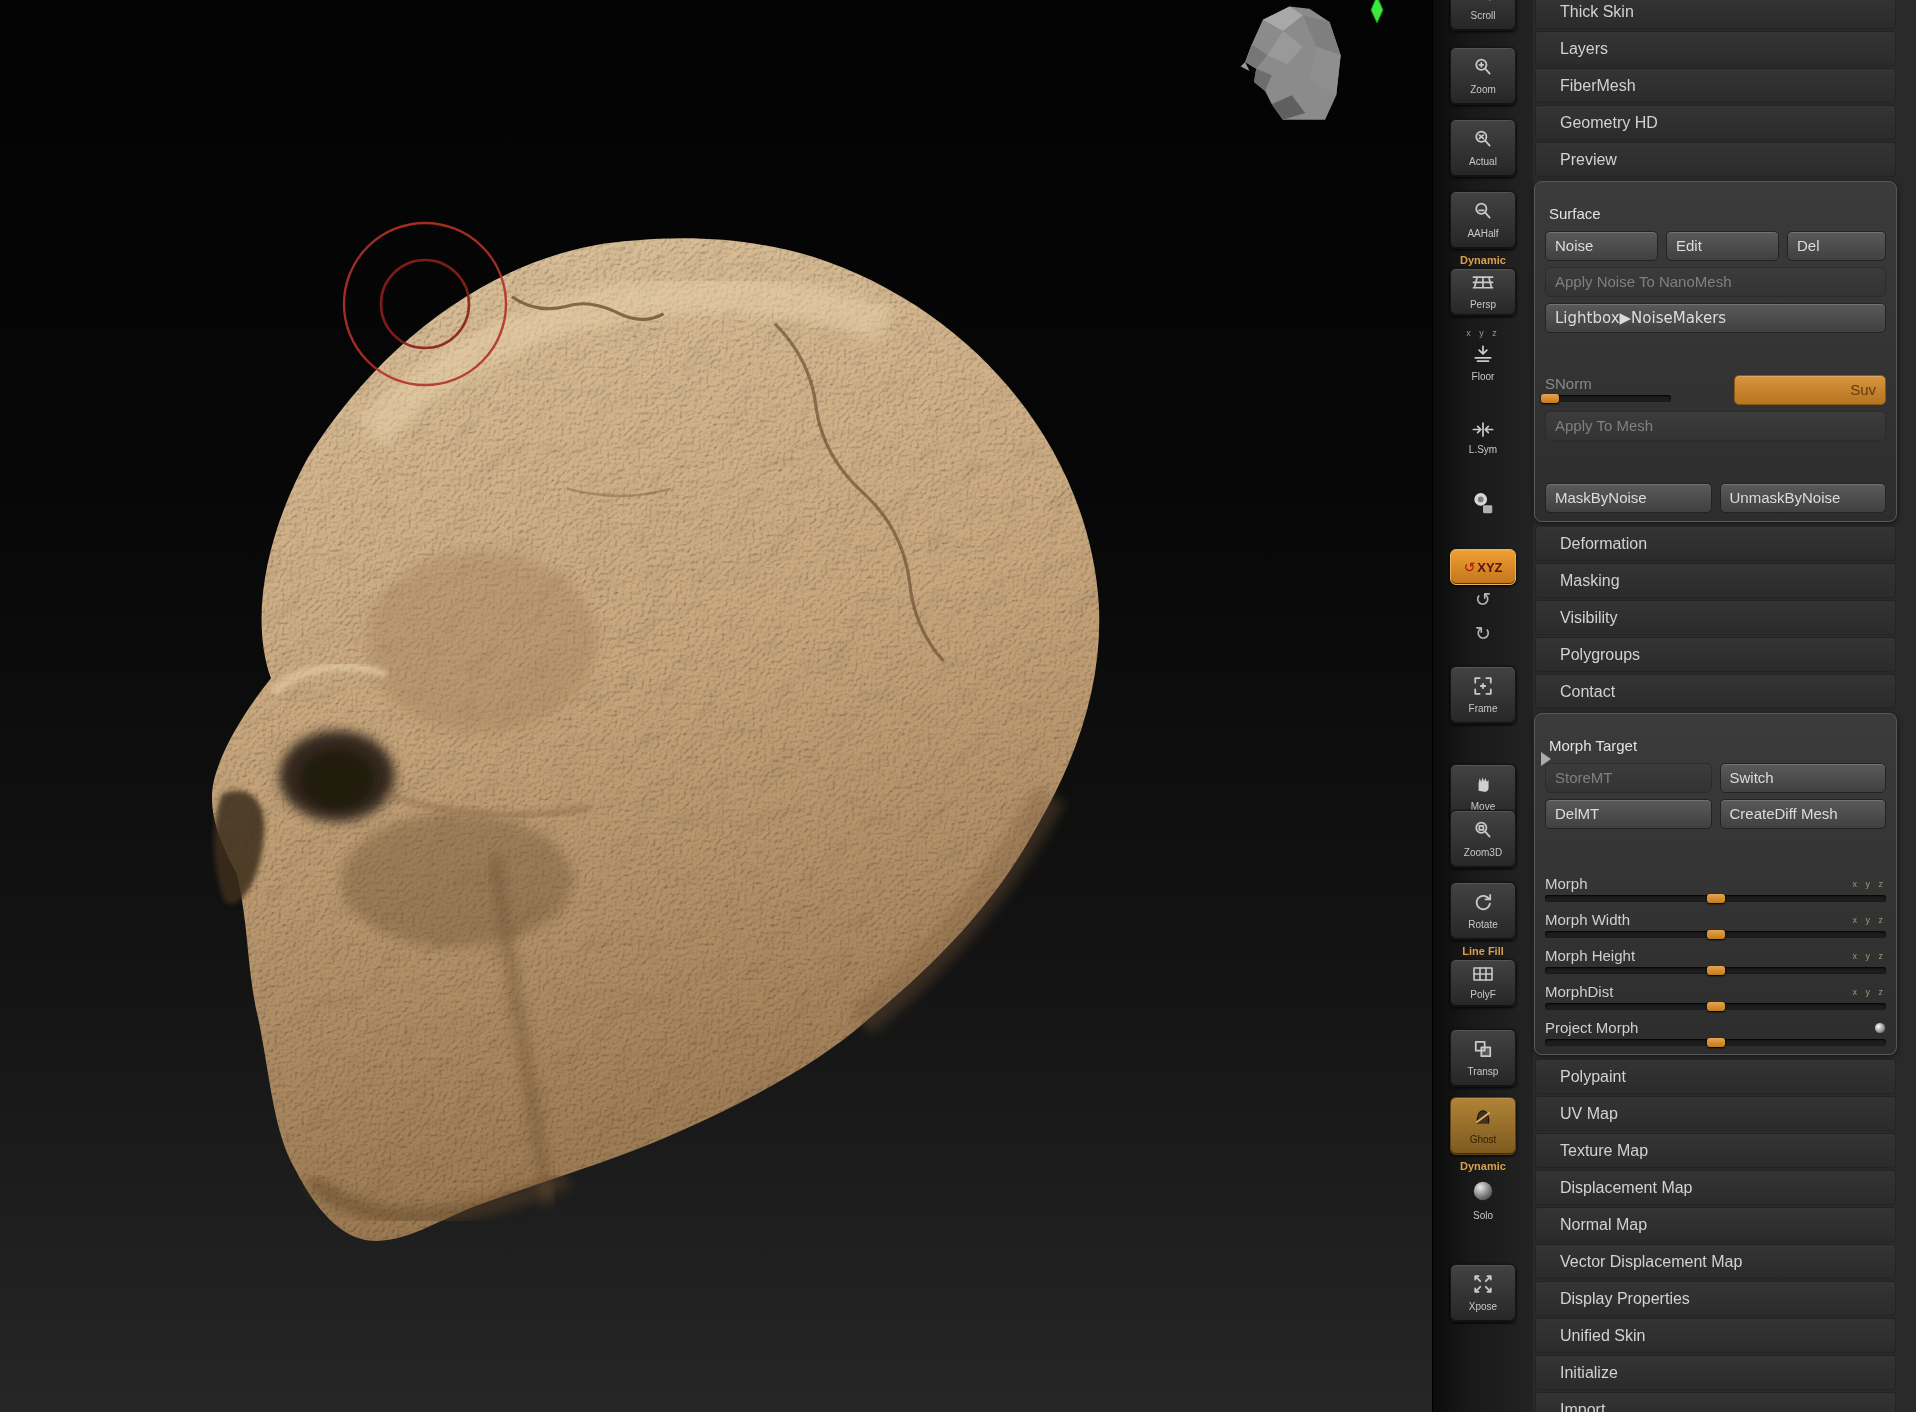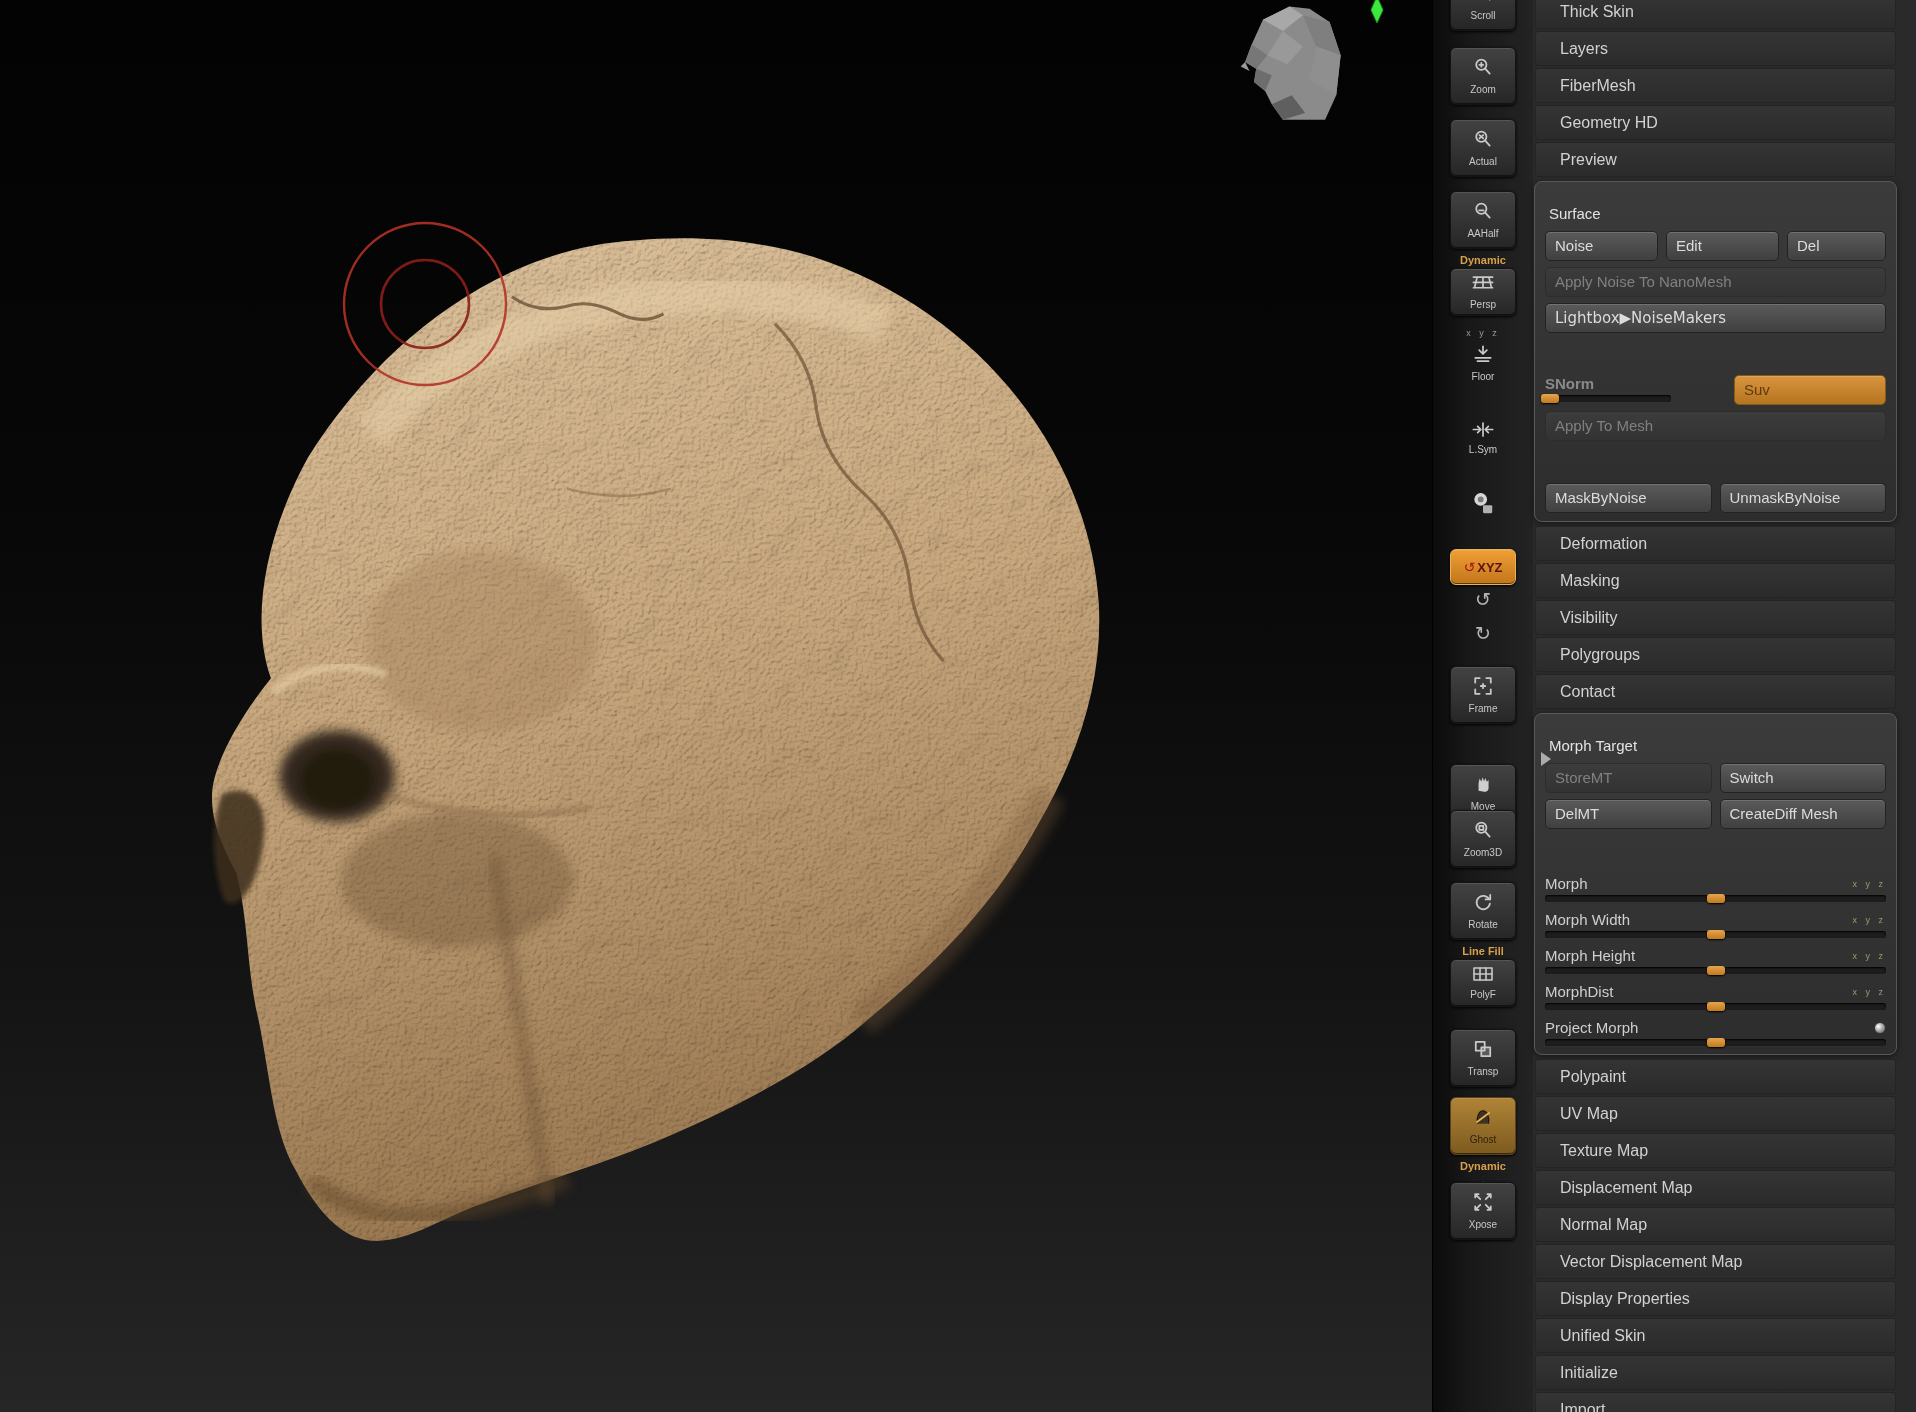--- a/index.html
+++ b/index.html
@@ -52,31 +52,31 @@
     padding:0 9px;height:28px;line-height:28px;white-space:nowrap;overflow:hidden;}
   .btn.full{flex:1;}
   .btn.disabled{background:linear-gradient(#3c3c3c,#333);border-color:#2c2c2c;box-shadow:none;color:#808080;}
   .btn.orange{background:linear-gradient(#d89540,#b5741f);color:#5f3a10;border-color:#8a5a14;}
   .btn.dejavu{font-family:"DejaVu Sans","Liberation Sans",sans-serif;}
 
   .sliders{margin-top:46px;}
   .slider{margin-bottom:9px;}
   .srow{display:flex;justify-content:space-between;align-items:center;height:17px;}
   .slabel{color:#cfcfcf;font-size:15px;}
-  .slabel.dim{color:#8a8a8a;font-weight:bold;}
+  .slabel.dim{color:#8a8a8a;}
   .axis{color:#a5956f;font-size:9px;letter-spacing:3px;}
   .track{position:relative;height:7px;background:#1d1d1d;border-radius:3px;box-shadow:inset 0 1px 2px #000;margin-top:3px;}
   .handle{position:absolute;top:-1px;width:18px;height:9px;border-radius:3px;
     background:linear-gradient(#e8a44e,#c07a1e);box-shadow:0 1px 2px #000;}
   .radio{width:10px;height:10px;border-radius:50%;border:1px solid #333;
     background:radial-gradient(circle at 35% 35%,#fff,#999 55%,#555);}
 
   .snorm-col{flex:1;display:flex;flex-direction:column;justify-content:flex-start;}
   .snorm-col .track{width:126px;}
-  .suv-w{width:132px;flex:none;}
+  .suv-w{width:132px;flex:none;text-align:right;}
 </style>
 </head>
 <body>
 
 <div id="root">
 
   <div id="canvas">
 
     <svg id="skull-model" viewBox="0 0 740 830">
       <defs>
@@ -336,21 +336,21 @@
                   <stop offset="0" stop-color="#e8e8e8"></stop>
                   <stop offset="1" stop-color="#4c4c4c"></stop>
                 </radialGradient>
               </defs>
               <circle cx="11" cy="11" r="8.5" fill="url(#spg)"></circle>
             </svg></span>
         <span class="s-lbl-in">Solo</span>
       </div>
     </div>
 
-    <div class="shelf-item" style="top:1182px">
+    <div class="shelf-item" style="top:1264px">
       <div class="shelf-box">
         <span><svg class="ic" width="20" height="20" viewBox="0 0 18 18">
               <path d="M2 2 l4.5 4.5 M16 2 l-4.5 4.5 M2 16 l4.5-4.5 M16 16 l-4.5-4.5 M2 5 V2 h3 M13 2 h3 v3 M16 13 v3 h-3 M5 16 H2 v-3"></path>
             </svg></span>
         <span class="s-lbl-in">Xpose</span>
       </div>
     </div>
   </div>
 
   <div id="panel">

